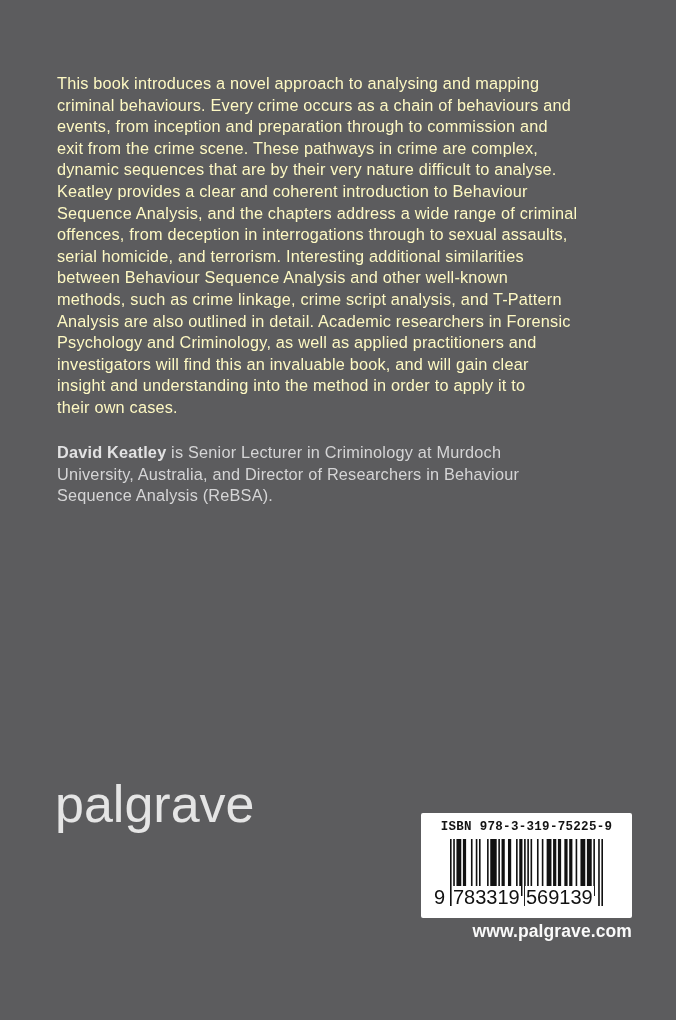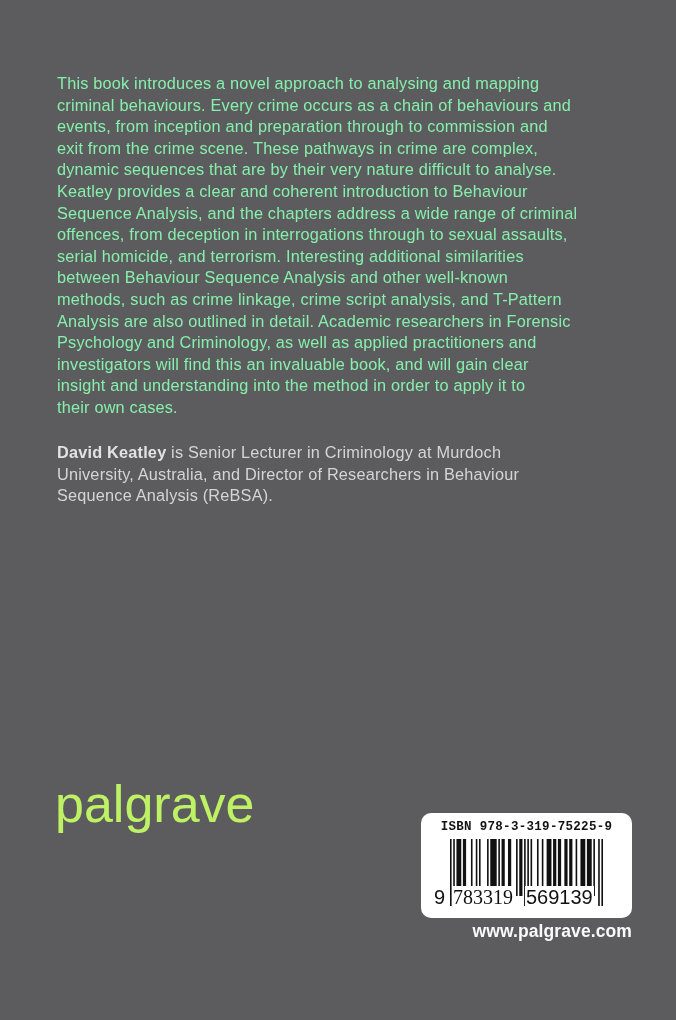--- a/index.html
+++ b/index.html
@@ -12,60 +12,60 @@
     overflow: hidden;
   }
   .cover {
     position: absolute; inset: 0;
     background: #5c5c5e;
   }
   .description {
     position: absolute;
     left: 57px; top: 73px;
     width: 600px;
-    color: #86efac;
+    color: #fef9c3;
     font-size: 16.3px;
     line-height: 21.6px;
     letter-spacing: 0.2px;
     white-space: pre-line;
   }
   .bio {
     position: absolute;
     left: 57px; top: 442px;
     width: 600px;
     color: #d5d5d6;
     font-size: 16.3px;
     line-height: 21.6px;
     letter-spacing: 0.2px;
     white-space: pre-line;
   }
   .bio .bold { font-weight: bold; color: #e2e2e3; }
   .logo {
     position: absolute;
     left: 55px; top: 776px;
-    color: #bef264;
+    color: #e5e5e5;
   }
   .logo .line1 {
     font-size: 52px;
     line-height: 56px;
     font-weight: normal;
     letter-spacing: 0px;
   }
   .logo .line2 {
     font-size: 46px;
     line-height: 46px;
     margin-top: -1px;
     letter-spacing: 0px;
   }
   .barcode-box {
     position: absolute;
     left: 421px; top: 813px;
     width: 211px; height: 105px;
     background: #ffffff;
-    border-radius: 10px;
+    border-radius: 2px;
   }
   .isbn-line {
     position: absolute;
     left: 0; top: 7px;
     width: 100%;
     text-align: center;
     color: #141414;
     font-family: "Liberation Mono", monospace;
     font-weight: bold;
     font-size: 12.5px;
@@ -82,21 +82,21 @@
     top: 73px;
     font-size: 20px;
     line-height: 22px;
     color: #111111;
     background: #ffffff;
     padding: 0 1px;
     white-space: nowrap;
     font-family: "Liberation Sans", sans-serif;
   }
   .bc-d1 { left: 12px; }
-  .bc-d2 { left: 31px; font-family: Liberation Serif, serif; }
+  .bc-d2 { left: 31px; }
   .bc-d3 { left: 104px; }
   .website {
     position: absolute;
     left: 421px; top: 921px;
     width: 211px;
     text-align: right;
     color: #fafafa;
     font-weight: bold;
     font-size: 17.5px;
     letter-spacing: 0.1px;

